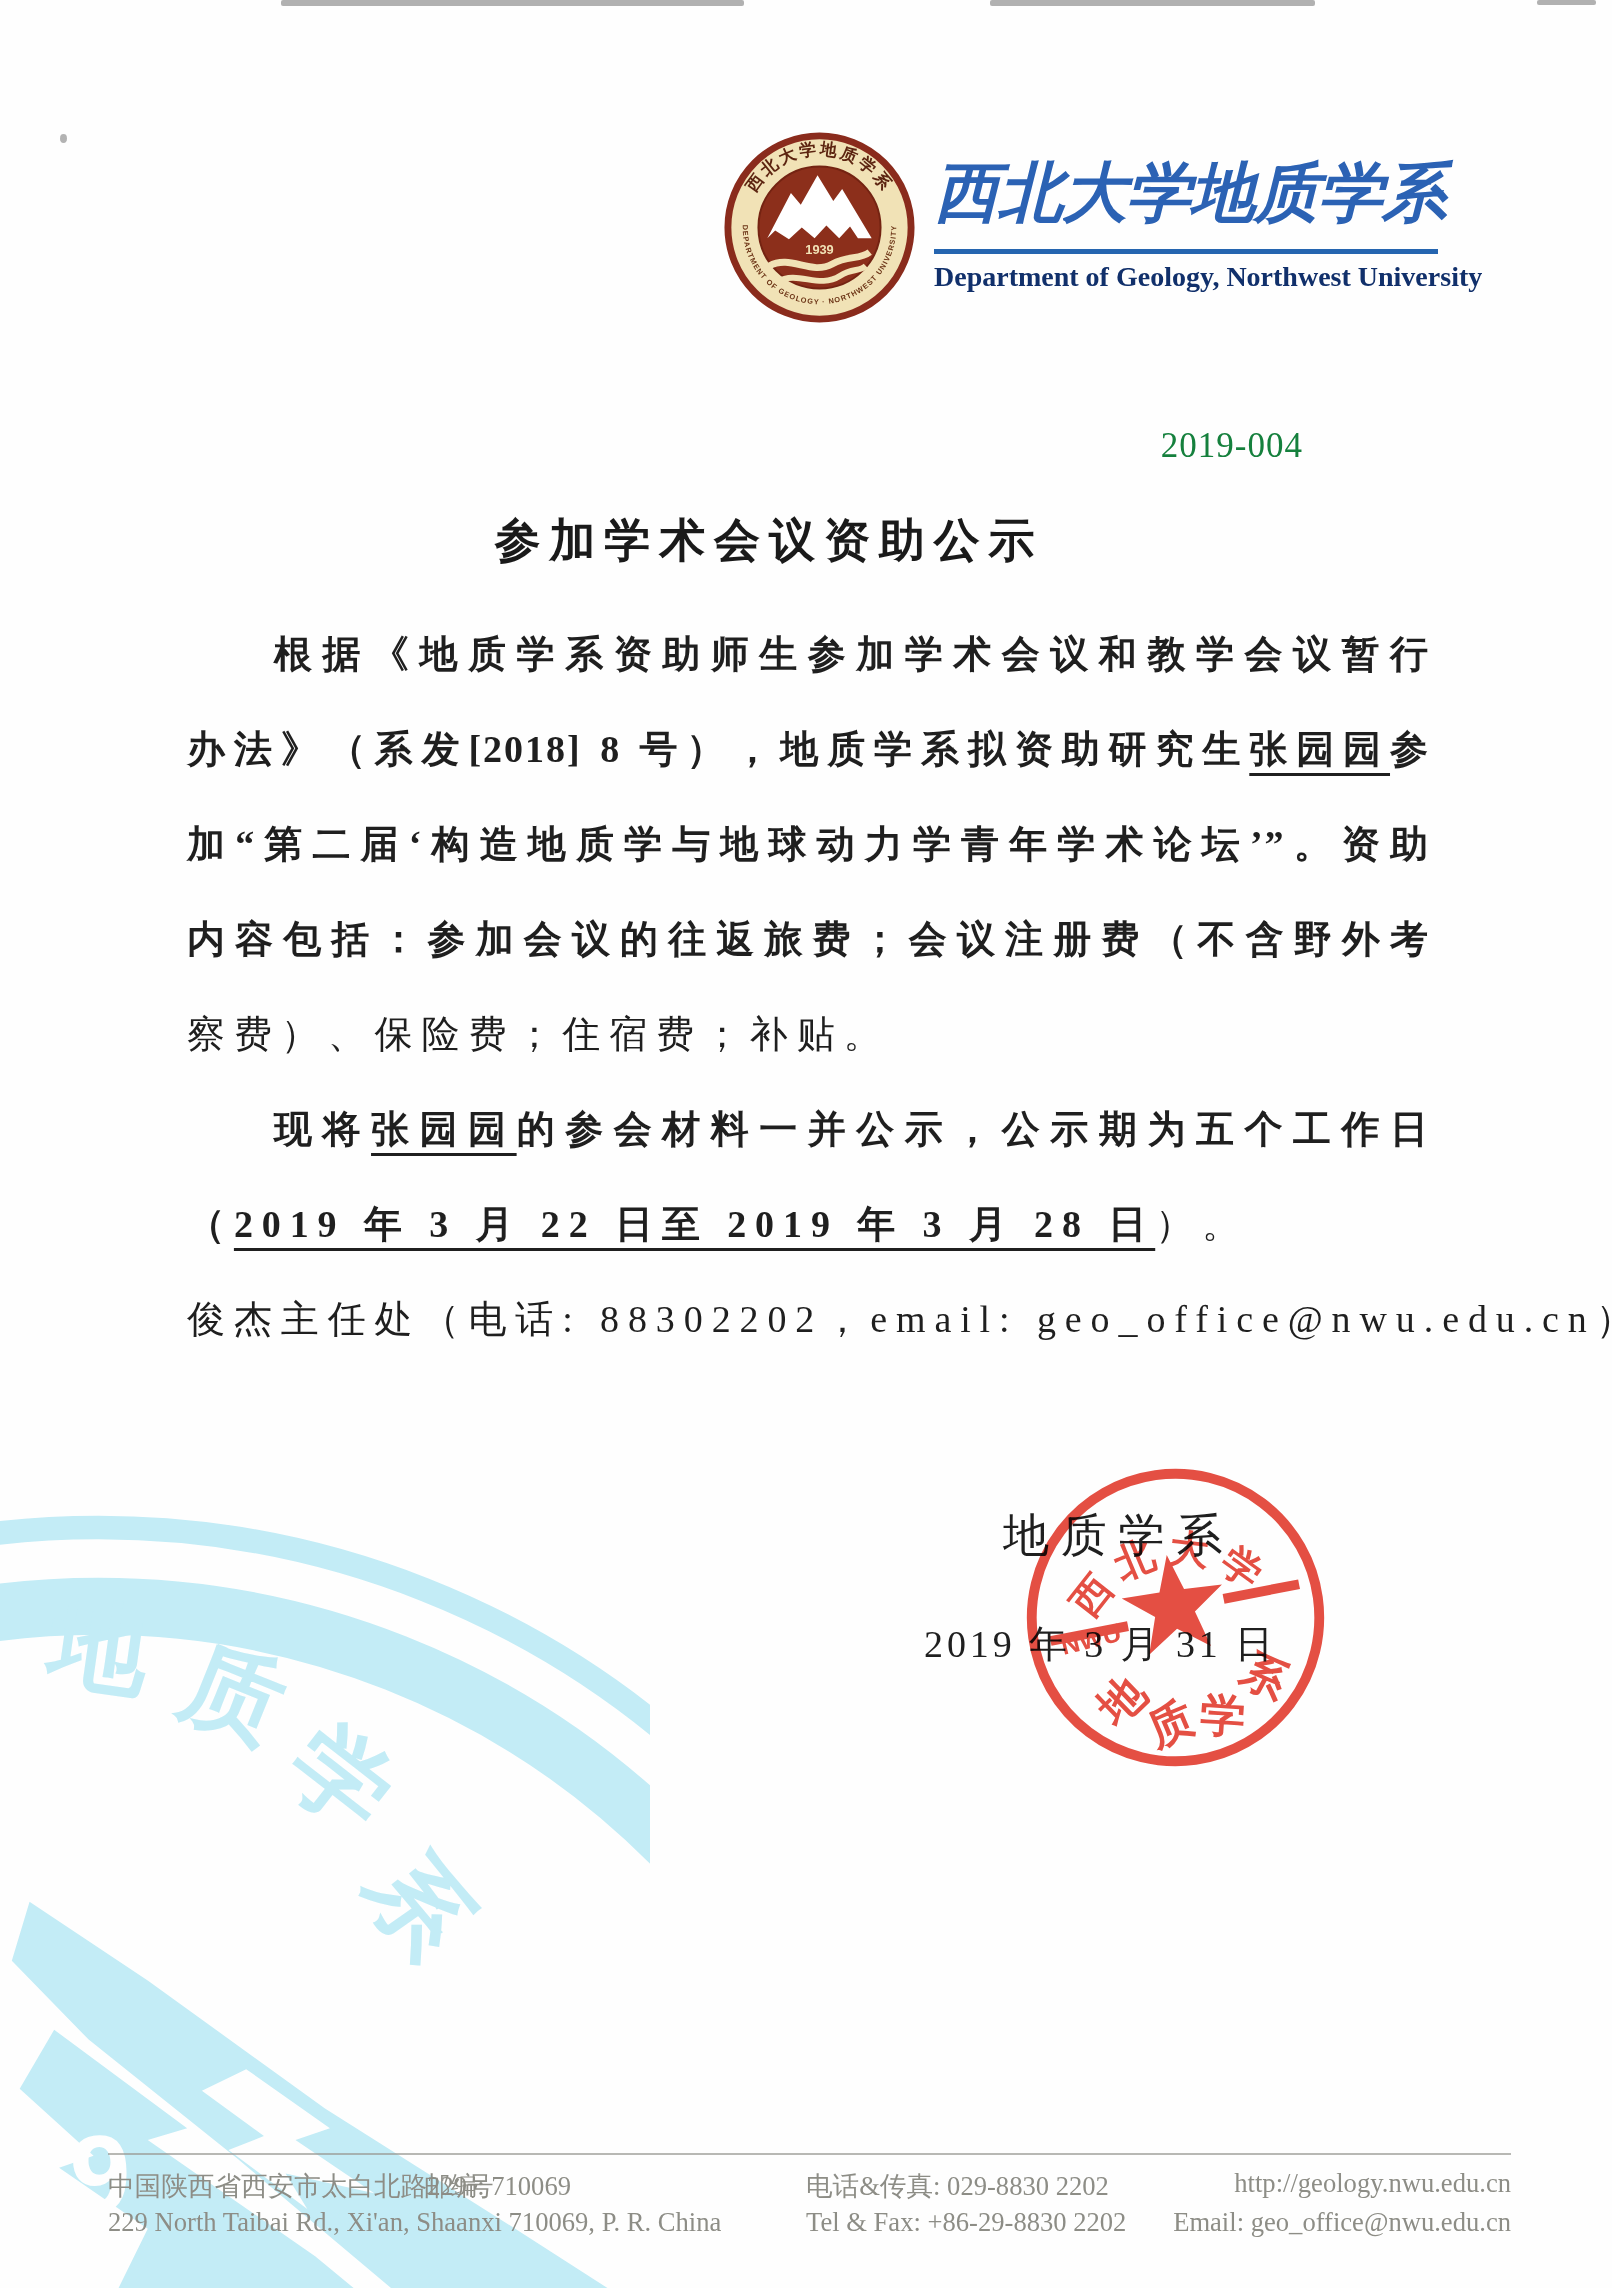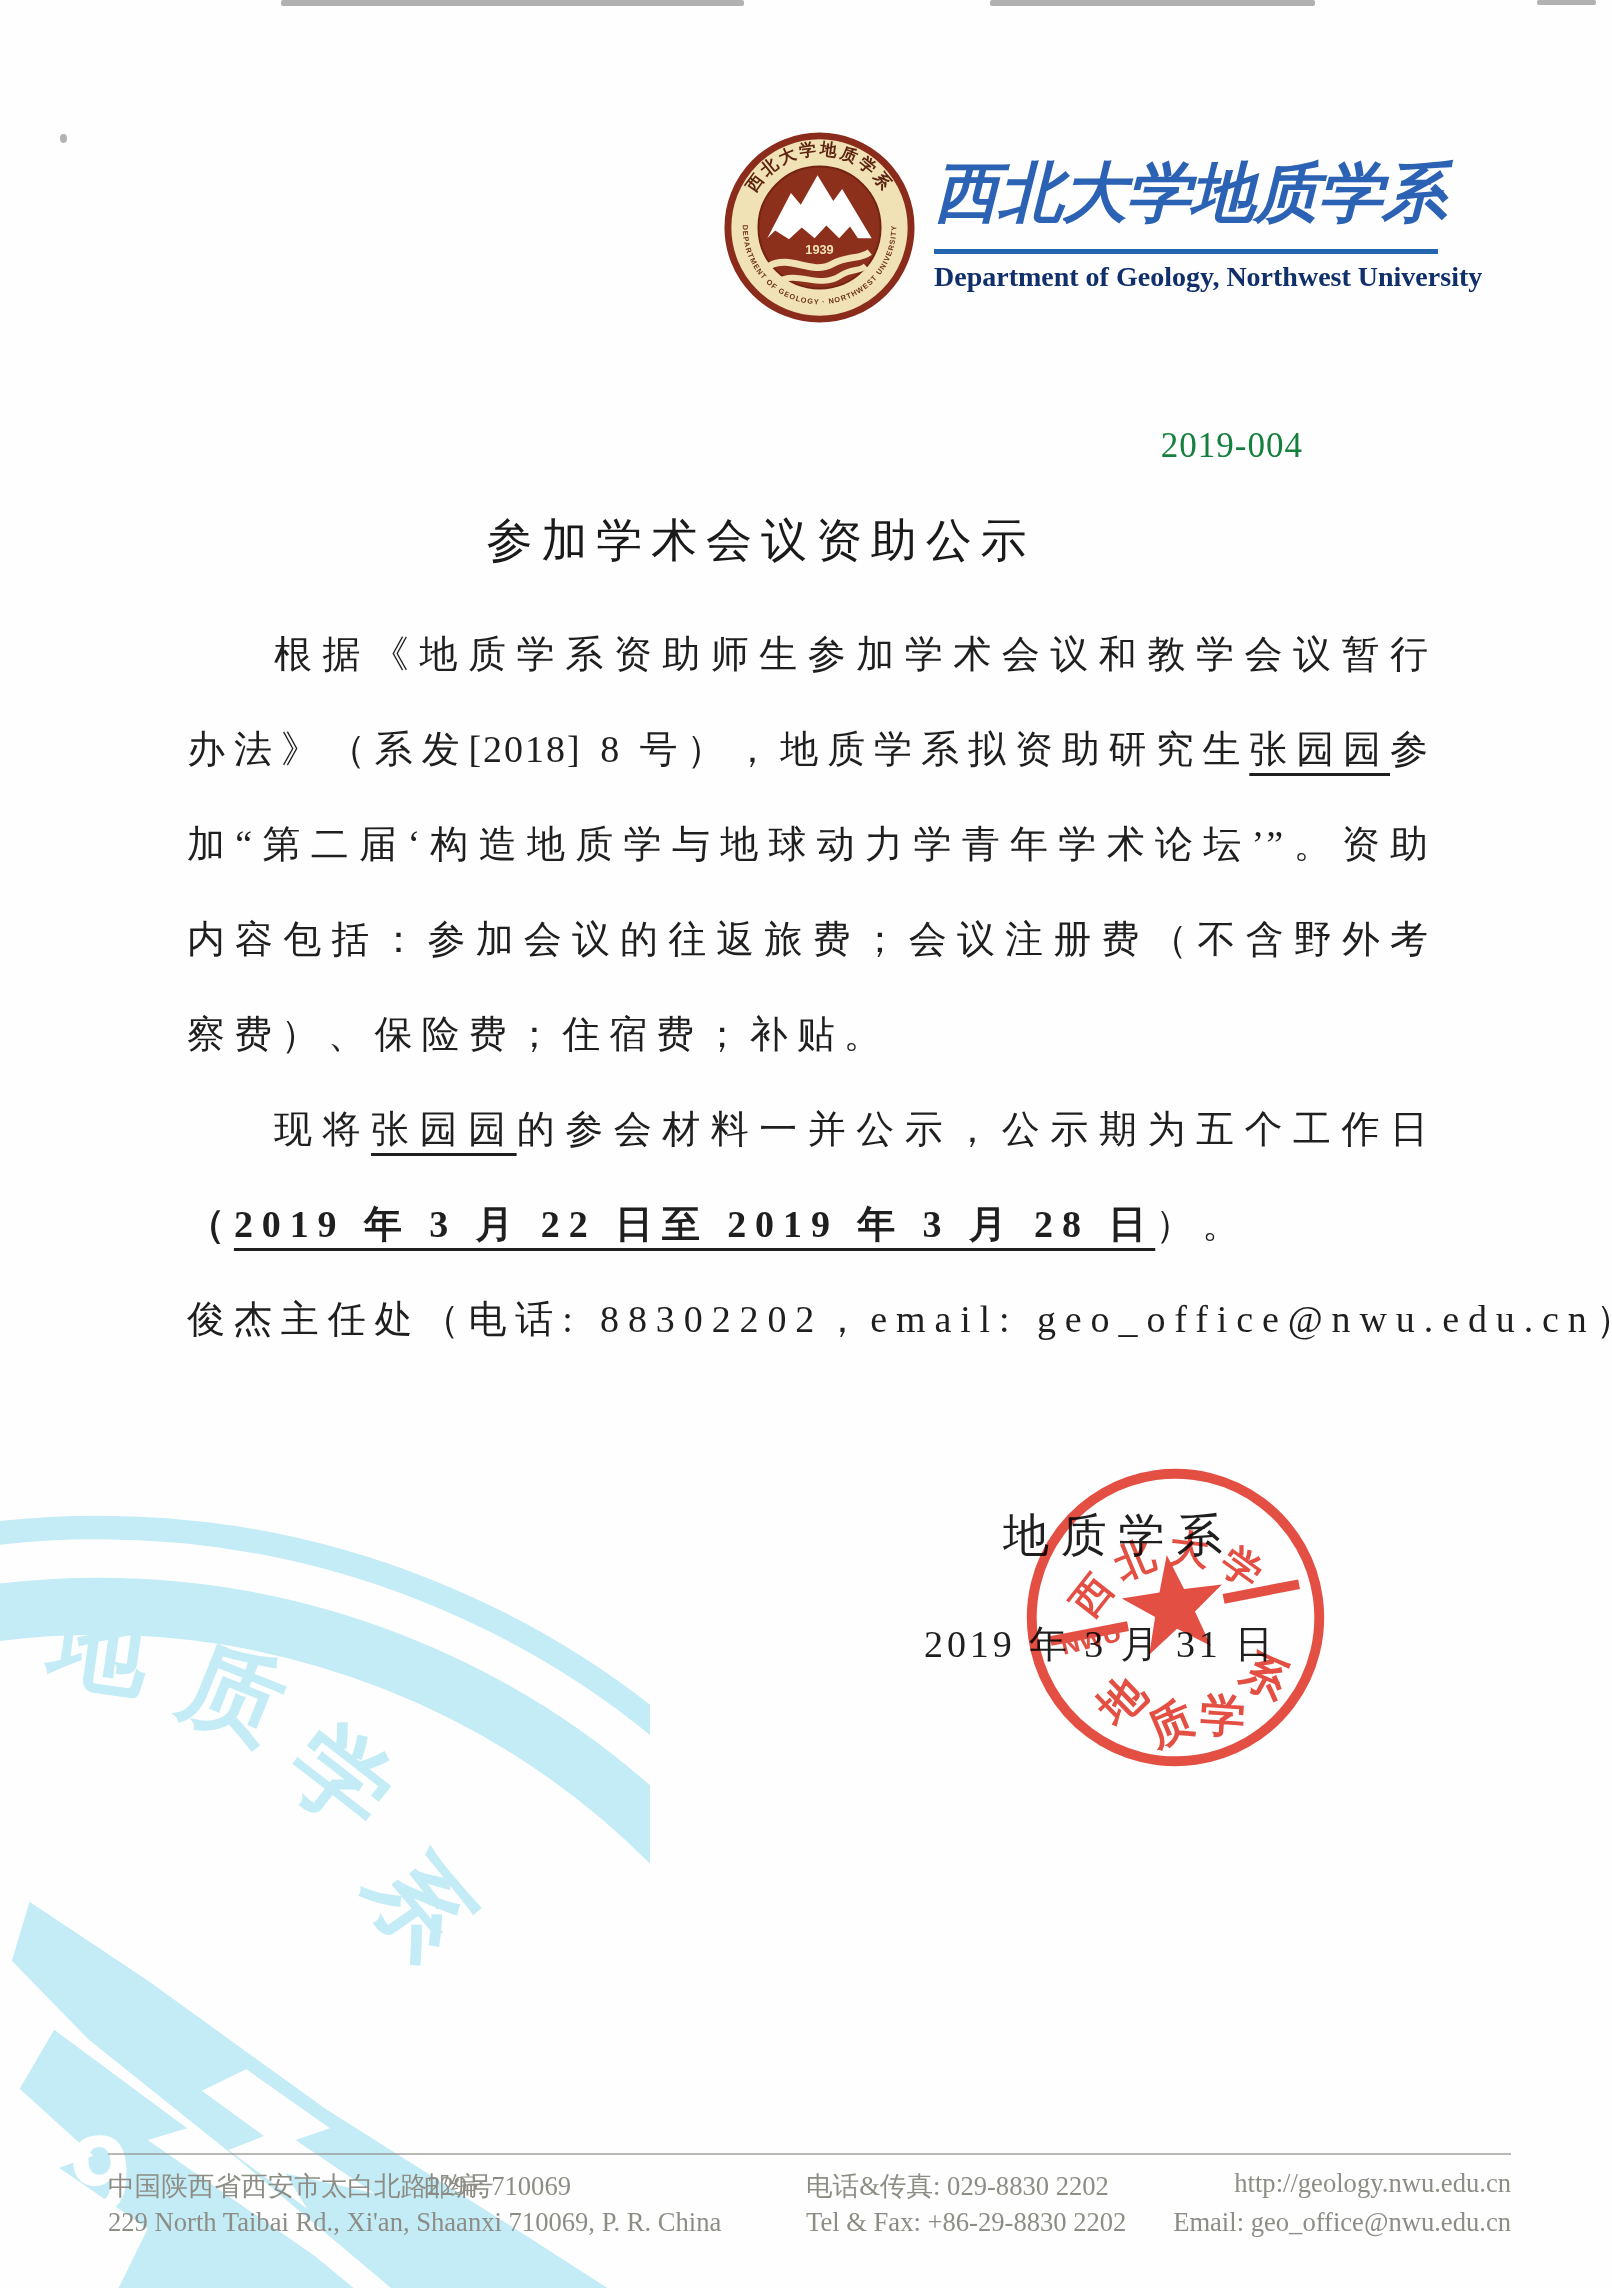--- a/index.html
+++ b/index.html
@@ -24,28 +24,28 @@
   }
   .brand-rule{height:4.9px;background:#2565b0;margin-top:3.9px;}
   .brand-en{
     margin-top:6.9px;font-size:28px;font-weight:bold;color:#11306b;
     white-space:nowrap;letter-spacing:0px;
   }
 
   .doc-number{position:absolute;top:426px;right:310px;font-size:35px;color:#15803d;z-index:2;letter-spacing:1px;}
 
   .doc-title{
-    position:absolute;left:0;top:510px;width:1522px;text-align:center;
-    font-size:46px;font-weight:normal;color:#1a1a1a;letter-spacing:8.9px;z-index:2;
+    position:absolute;left:8px;top:510px;width:1522px;text-align:center;
+    font-size:46px;font-weight:bold;color:#1a1a1a;letter-spacing:8.9px;z-index:2;
   }
 
   
   .body-text{position:absolute;left:187px;top:607px;width:1243px;font-size:38px;color:#1f1f1f;z-index:2;}
   .line{height:95px;line-height:95px;letter-spacing:8.9px;white-space:nowrap;}
-  .line.j{text-align:justify;text-align-last:justify;letter-spacing:2px;white-space:normal;}
+  .line.j{text-align:justify;text-align-last:justify;letter-spacing:2px;white-space:normal;font-weight:bold;}
   .line.ind{text-indent:87px;}
   .seg.u{text-decoration:underline;text-underline-offset:10.8px;text-decoration-thickness:3px;}
   .seg.b{font-weight:bold;}
 
   
   .sig-org{position:absolute;left:1003px;top:1505px;font-size:46px;color:#1f1f1f;letter-spacing:11.8px;z-index:2;}
   .sig-date{position:absolute;left:924px;top:1619px;font-size:38px;color:#1f1f1f;letter-spacing:3.9px;z-index:2;}
 
   
   .seal{position:absolute;left:1017px;top:1460px;z-index:3;mix-blend-mode:multiply;opacity:.9;}

